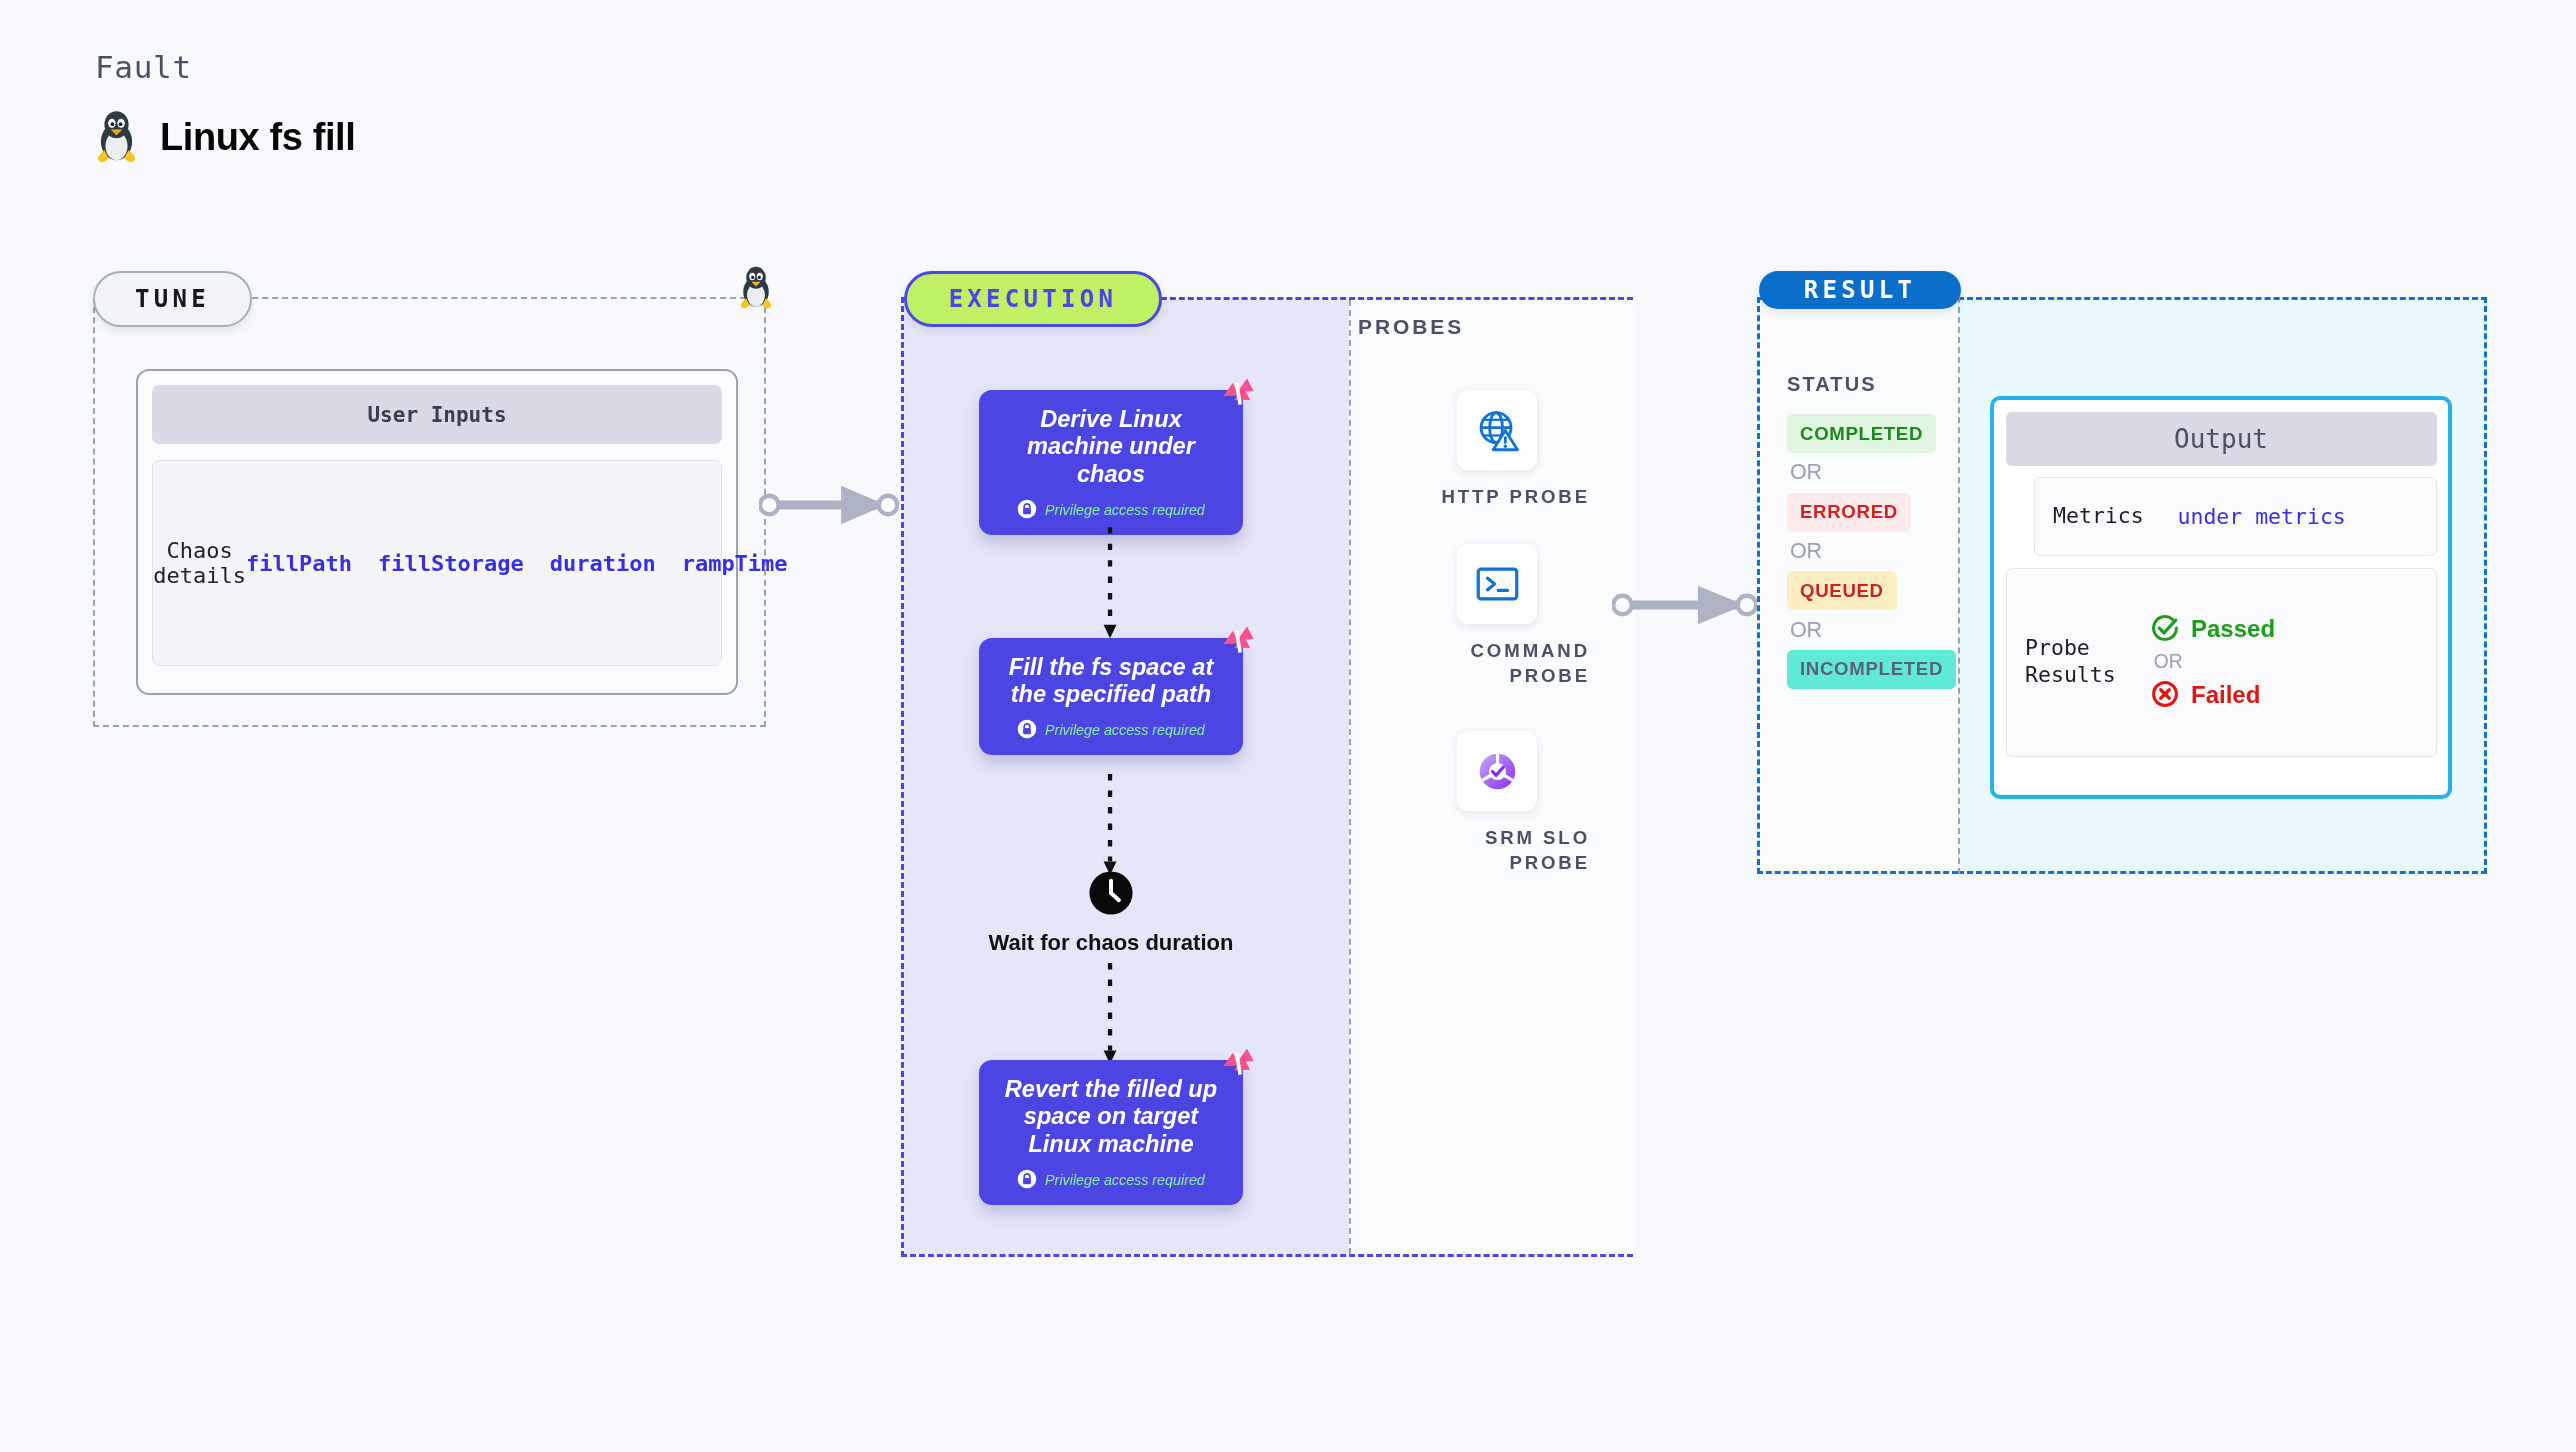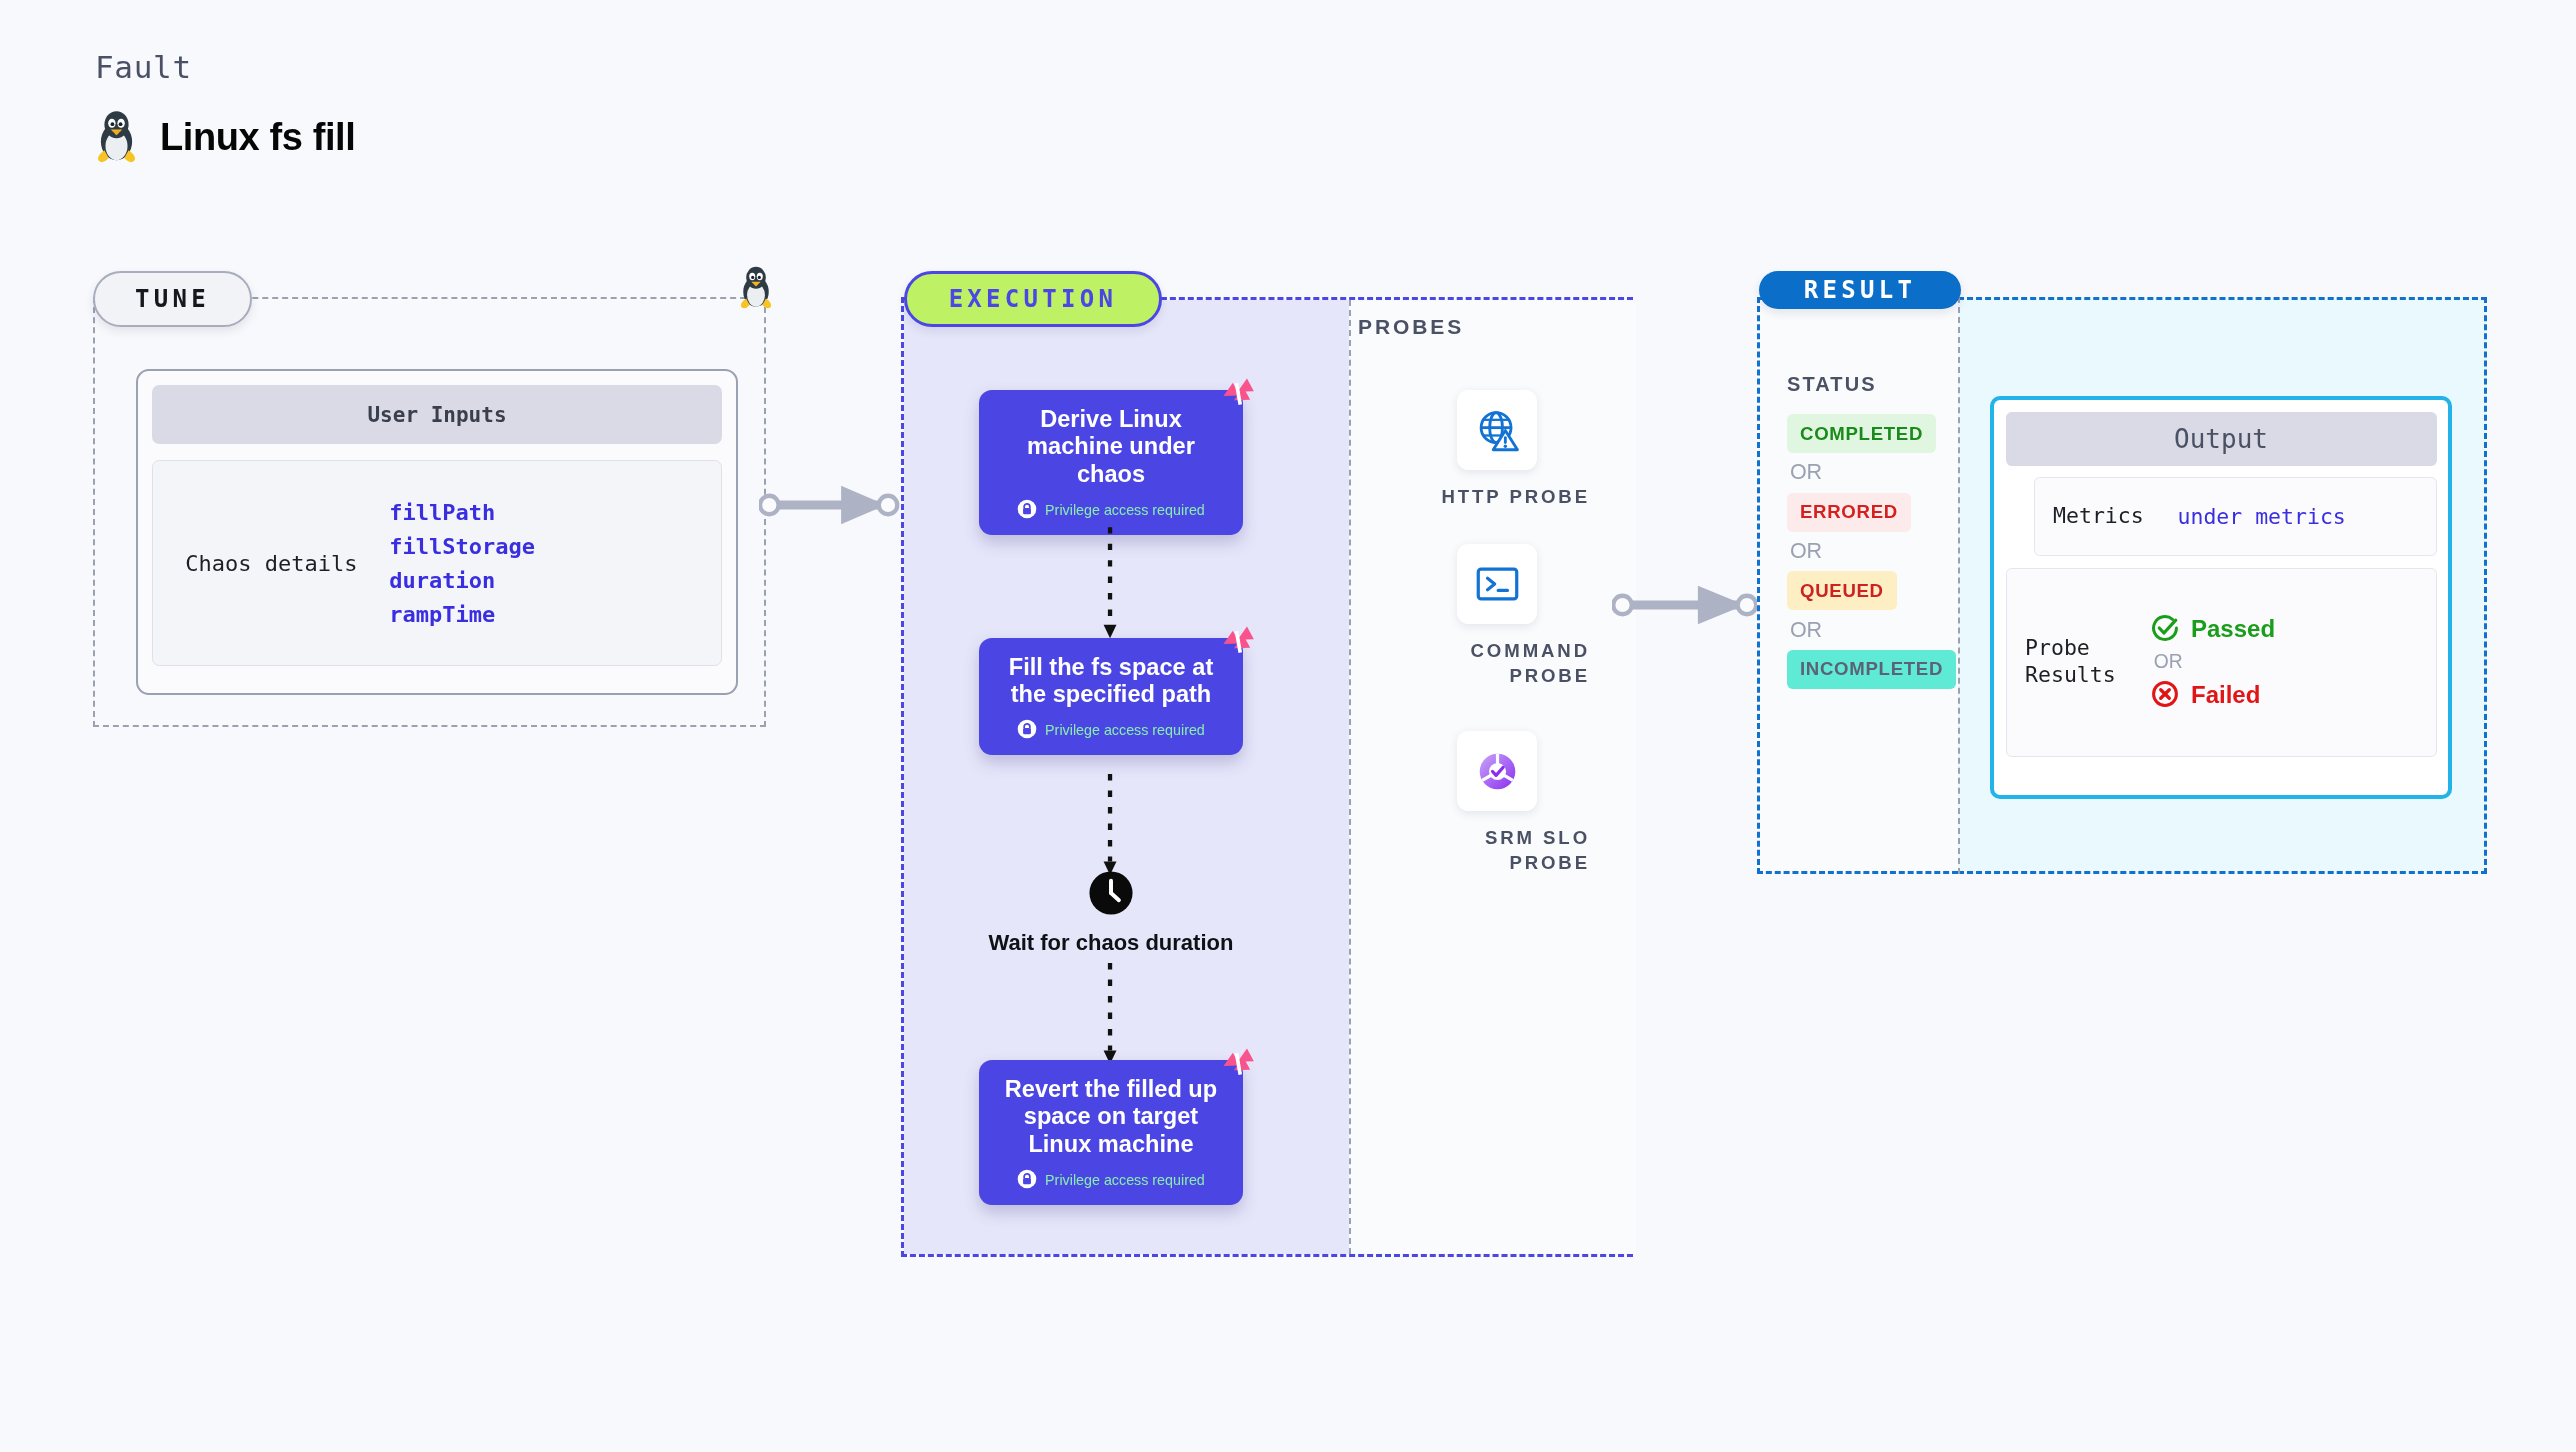--- a/index.html
+++ b/index.html
@@ -69,21 +69,21 @@
   #chaos-details-box {
     margin-top: 15.8px; height: 206px;
     background: #f4f5f9; border: 1.4px solid #dfe1ea; border-radius: 7.2px;
     display: flex; align-items: center;
   }
   #chaos-details-label {
     width: 236px; text-align: center;
     font-family: "DejaVu Sans Mono", monospace;
     font-size: 22px; color: #1d1f26;
   }
-  #chaos-params { display: flex; flex-direction: column; gap: 9px; }
+  #chaos-params { display: flex; flex-direction: row; gap: 26px; }
   .chaos-param {
     font-family: "DejaVu Sans Mono", monospace;
     font-size: 22px; font-weight: 700; color: #3a2fe0;
   }
   #tux-on-border { position: absolute; left: 736px; top: 265px; z-index: 7; }
 
   
   #exec-outer {
     position: absolute; left: 901px; top: 297px;
     width: 732px; height: 960px;
@@ -105,20 +105,21 @@
     font-size: 21px; font-weight: 700; color: #4b5165;
     letter-spacing: 2.9px;
   }
 
   .exec-node {
     position: absolute; width: 264px;
     background: #4b45e4; border-radius: 13px;
     box-shadow: 0 7.2px 15.8px rgba(40,40,120,.22);
     padding: 15.8px 18.6px 13px;
     text-align: center;
+    font-style: italic;
   }
   .exec-node-title {
     color: #ffffff; font-size: 23.6px; font-weight: 700; line-height: 1.17;
   }
   .exec-node-priv {
     margin-top: 10px;
     display: flex; align-items: center; justify-content: center; gap: 7.9px;
     color: #86efac; font-size: 14.3px; font-weight: 400;
   }
   .corner-flag { position: absolute; right: -15.8px; top: -17px; }

